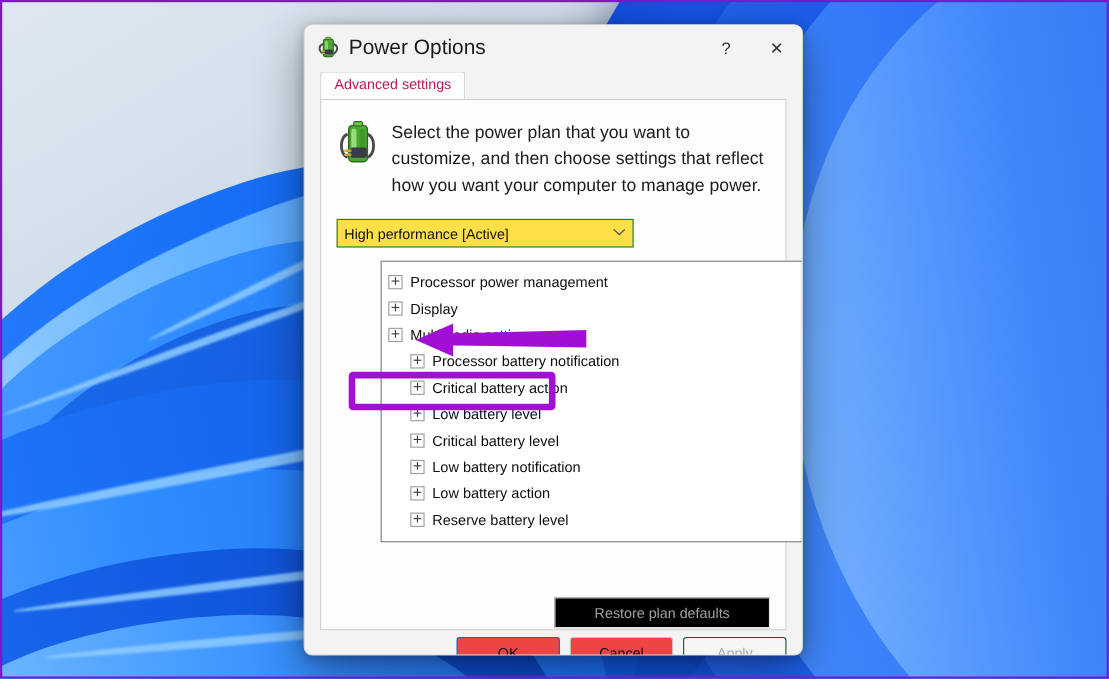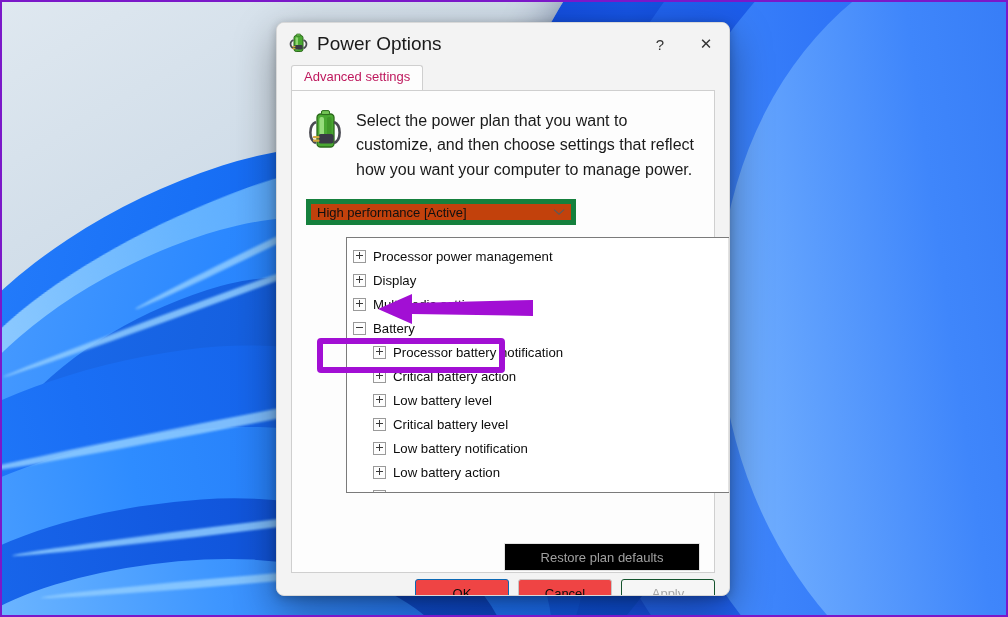--- a/index.html
+++ b/index.html
@@ -136,21 +136,21 @@
     position:absolute;left:14px;top:67px;width:424px;height:483px;
     background:#fdfdfd;border:1px solid #cfcfcf;box-sizing:border-box;
   }
 
   .descrow{display:flex;padding:16px 14px 0 14px;}
   .desc-icon{width:38px;height:52px;flex:0 0 auto;margin-right:12px;}
   .desc-text{font-size:16px;color:#1a1a1a;line-height:1.52;padding-top:2px;}
 
   .plan-select{
     position:absolute;left:14px;top:108px;width:270px;height:26px;
-    border:5px solid #15803d;background:#c2410c;box-sizing:border-box;
+    border:1px solid #15803d;background:#fde047;box-sizing:border-box;
     display:flex;align-items:center;padding:0 6px;font-size:13px;color:#101010;
   }
   .plan-select .chev{margin-left:auto;color:#4a4a4a;font-size:11px;}
 
   .treebox{
     position:absolute;left:14px;top:146px;width:400px;height:256px;
     border:1px solid #7b7b7b;background:#fff;box-sizing:border-box;overflow:hidden;margin-left:40px;
   }
   .treelist{padding:6px 0 0 6px;}
   .trow{display:flex;align-items:center;height:24px;font-size:13.2px;color:#0d0d0d;}
@@ -276,24 +276,20 @@
             <span>Processor power management</span>
           </div>
           <div class="trow">
             <span class="exp plus"></span>
             <span>Display</span>
           </div>
           <div class="trow">
             <span class="exp plus"></span>
             <span>Multimedia settings</span>
           </div>
-          <div class="trow">
-            <span class="exp"></span>
-            <span>Battery</span>
-          </div>
           <div class="trow indent">
             <span class="exp plus"></span>
             <span>Processor battery notification</span>
           </div>
           <div class="trow indent">
             <span class="exp plus"></span>
             <span>Critical battery action</span>
           </div>
           <div class="trow indent">
             <span class="exp plus"></span>

